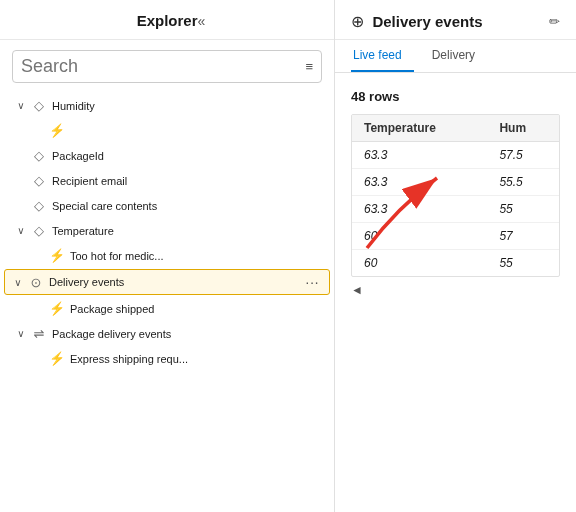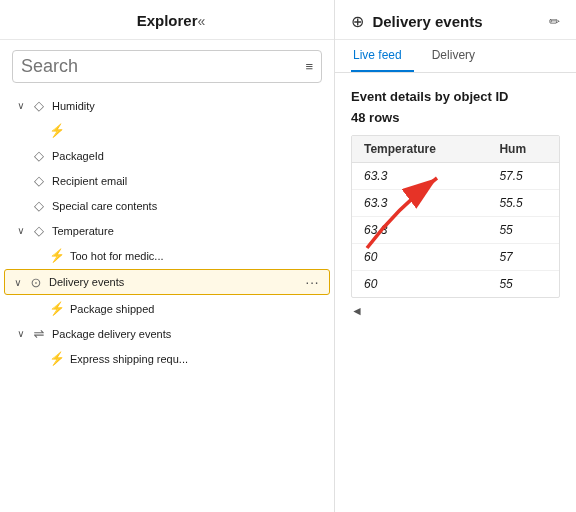--- a/index.html
+++ b/index.html
@@ -360,21 +360,20 @@
     <span class="right-title">Delivery events</span>
     <span class="edit-icon">✏</span>
   </div>
 
   <div class="tabs">
     <div class="tab active">Live feed</div>
     <div class="tab">Delivery</div>
   </div>
 
   <div class="content-area">
-    <div class="section-title">Event details by object ID</div>
     <div class="row-count">48 rows</div>
 
     <div class="data-table-wrapper">
       <table class="data-table">
         <thead>
           <tr>
             <th>Temperature</th>
             <th>Hum</th>
           </tr>
         </thead>

